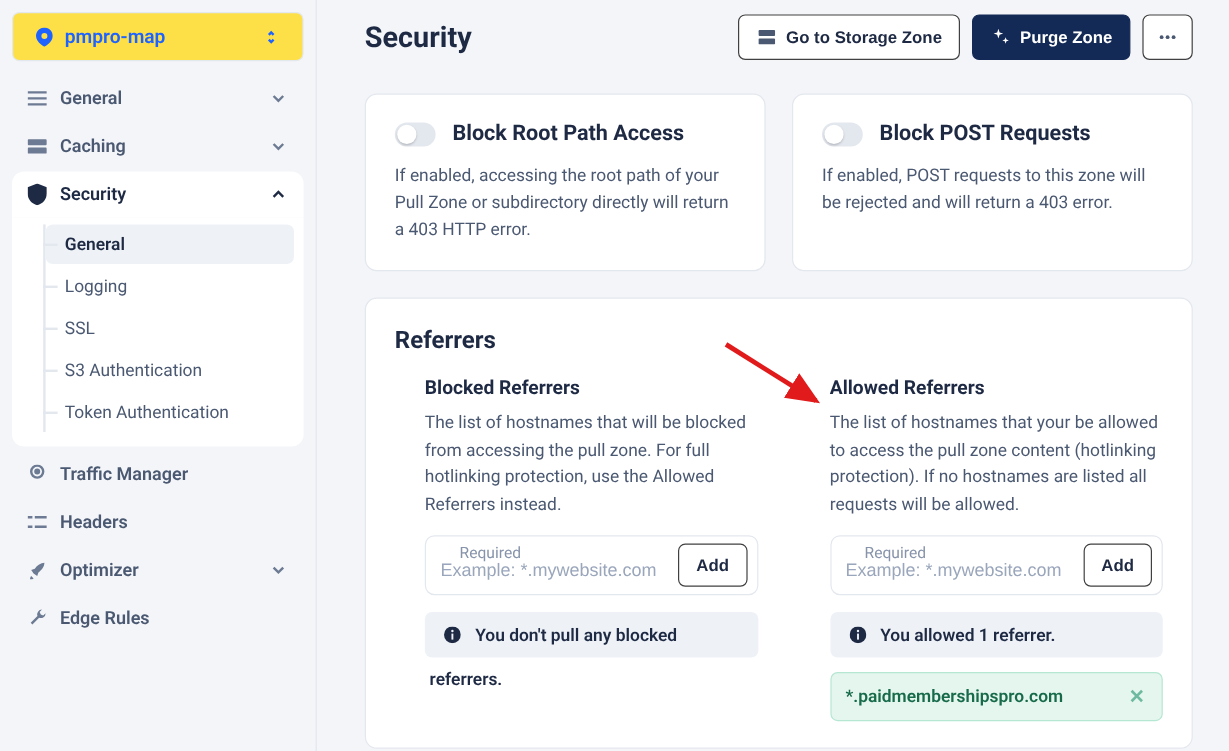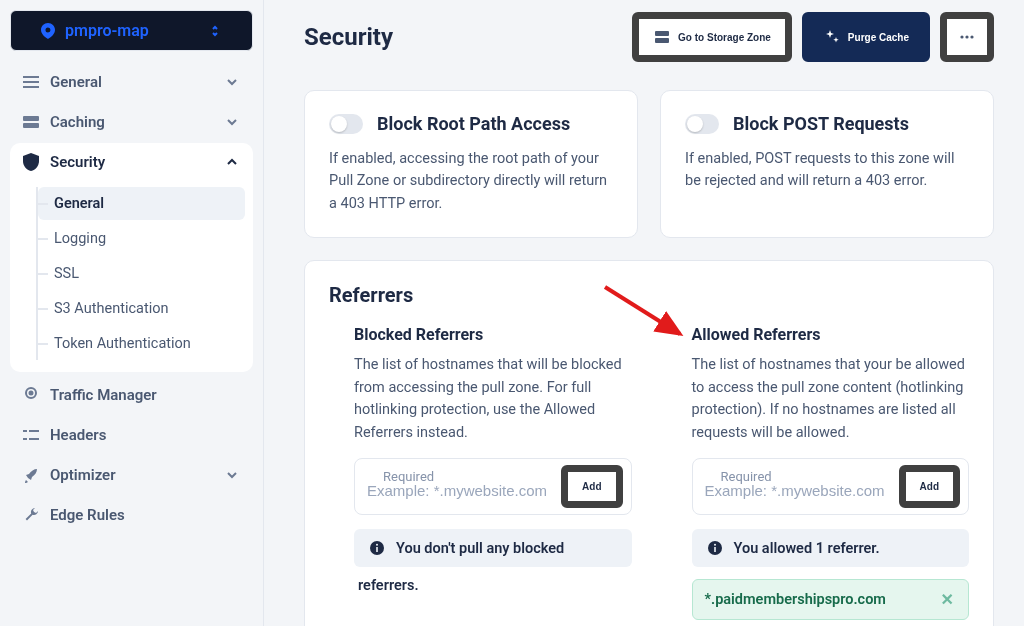--- a/index.html
+++ b/index.html
@@ -18,24 +18,24 @@
     top: 0; left: 0;
     width: 264px;
     height: 100%;
     padding: 10px 10px 10px 10px;
     border-right: 1px solid #e3e7ee;
     background: #f3f5f8;
   }
   .zone-picker {
     display: flex;
     align-items: center;
-    background: #0f172a;
+    background: #fde047;
     border: 1px solid #e3e7ee;
     border-radius: 6px;
-    padding: 10px 28px;
+    padding: 10px 17px;
     margin-bottom: 12px;
     justify-content: space-between;
     font-weight: 600;
     color: #1f63ff;
   }
   .zone-picker .left { display: flex; align-items: center; gap: 8px; }
   .nav-item {
     display: flex;
     align-items: center;
     justify-content: space-between;
@@ -112,27 +112,27 @@
   }
   .page-header h1 {
     font-size: 24px;
     font-weight: 700;
     color: #1e2a44;
   }
   .header-actions { display: flex; gap: 10px; align-items: center; }
   .btn {
     border-radius: 6px;
     padding: 9px 14px;
-    font-size: 10px;
+    font-size: 14px;
     font-weight: 600;
     display: inline-flex;
     align-items: center;
     gap: 7px;
     cursor: pointer;
-    border: 7px solid #404040;
+    border: 1px solid #404040;
     background: #fff;
     color: #1e2a44;
   }
   .btn.primary {
     background: #142a56;
     border-color: #142a56;
     color: #fff;
   }
   .btn.square { padding: 9px 11px; }
   .btn.add {
@@ -428,21 +428,21 @@
             </svg>
         </span>
         <span>Go to Storage Zone</span>
       </button>
       <button class="btn primary">
         <span class="icon" style="color:#fff">
           <svg width="14" height="14" viewBox="0 0 14 14" fill="#fff">
               <path d="M5 0l1 3 3 1-3 1-1 3-1-3-3-1 3-1 1-3zm6 7l.7 2 2 .7-2 .7-.7 2-.7-2-2-.7 2-.7.7-2z"></path>
             </svg>
         </span>
-        <span>Purge Cache</span>
+        <span>Purge Zone</span>
       </button>
       <button class="btn square">
         <span class="icon">
           <svg width="14" height="4" viewBox="0 0 14 4" fill="#4a5871">
               <circle cx="2" cy="2" r="1.6"></circle>
               <circle cx="7" cy="2" r="1.6"></circle>
               <circle cx="12" cy="2" r="1.6"></circle>
             </svg>
         </span>
       </button>

